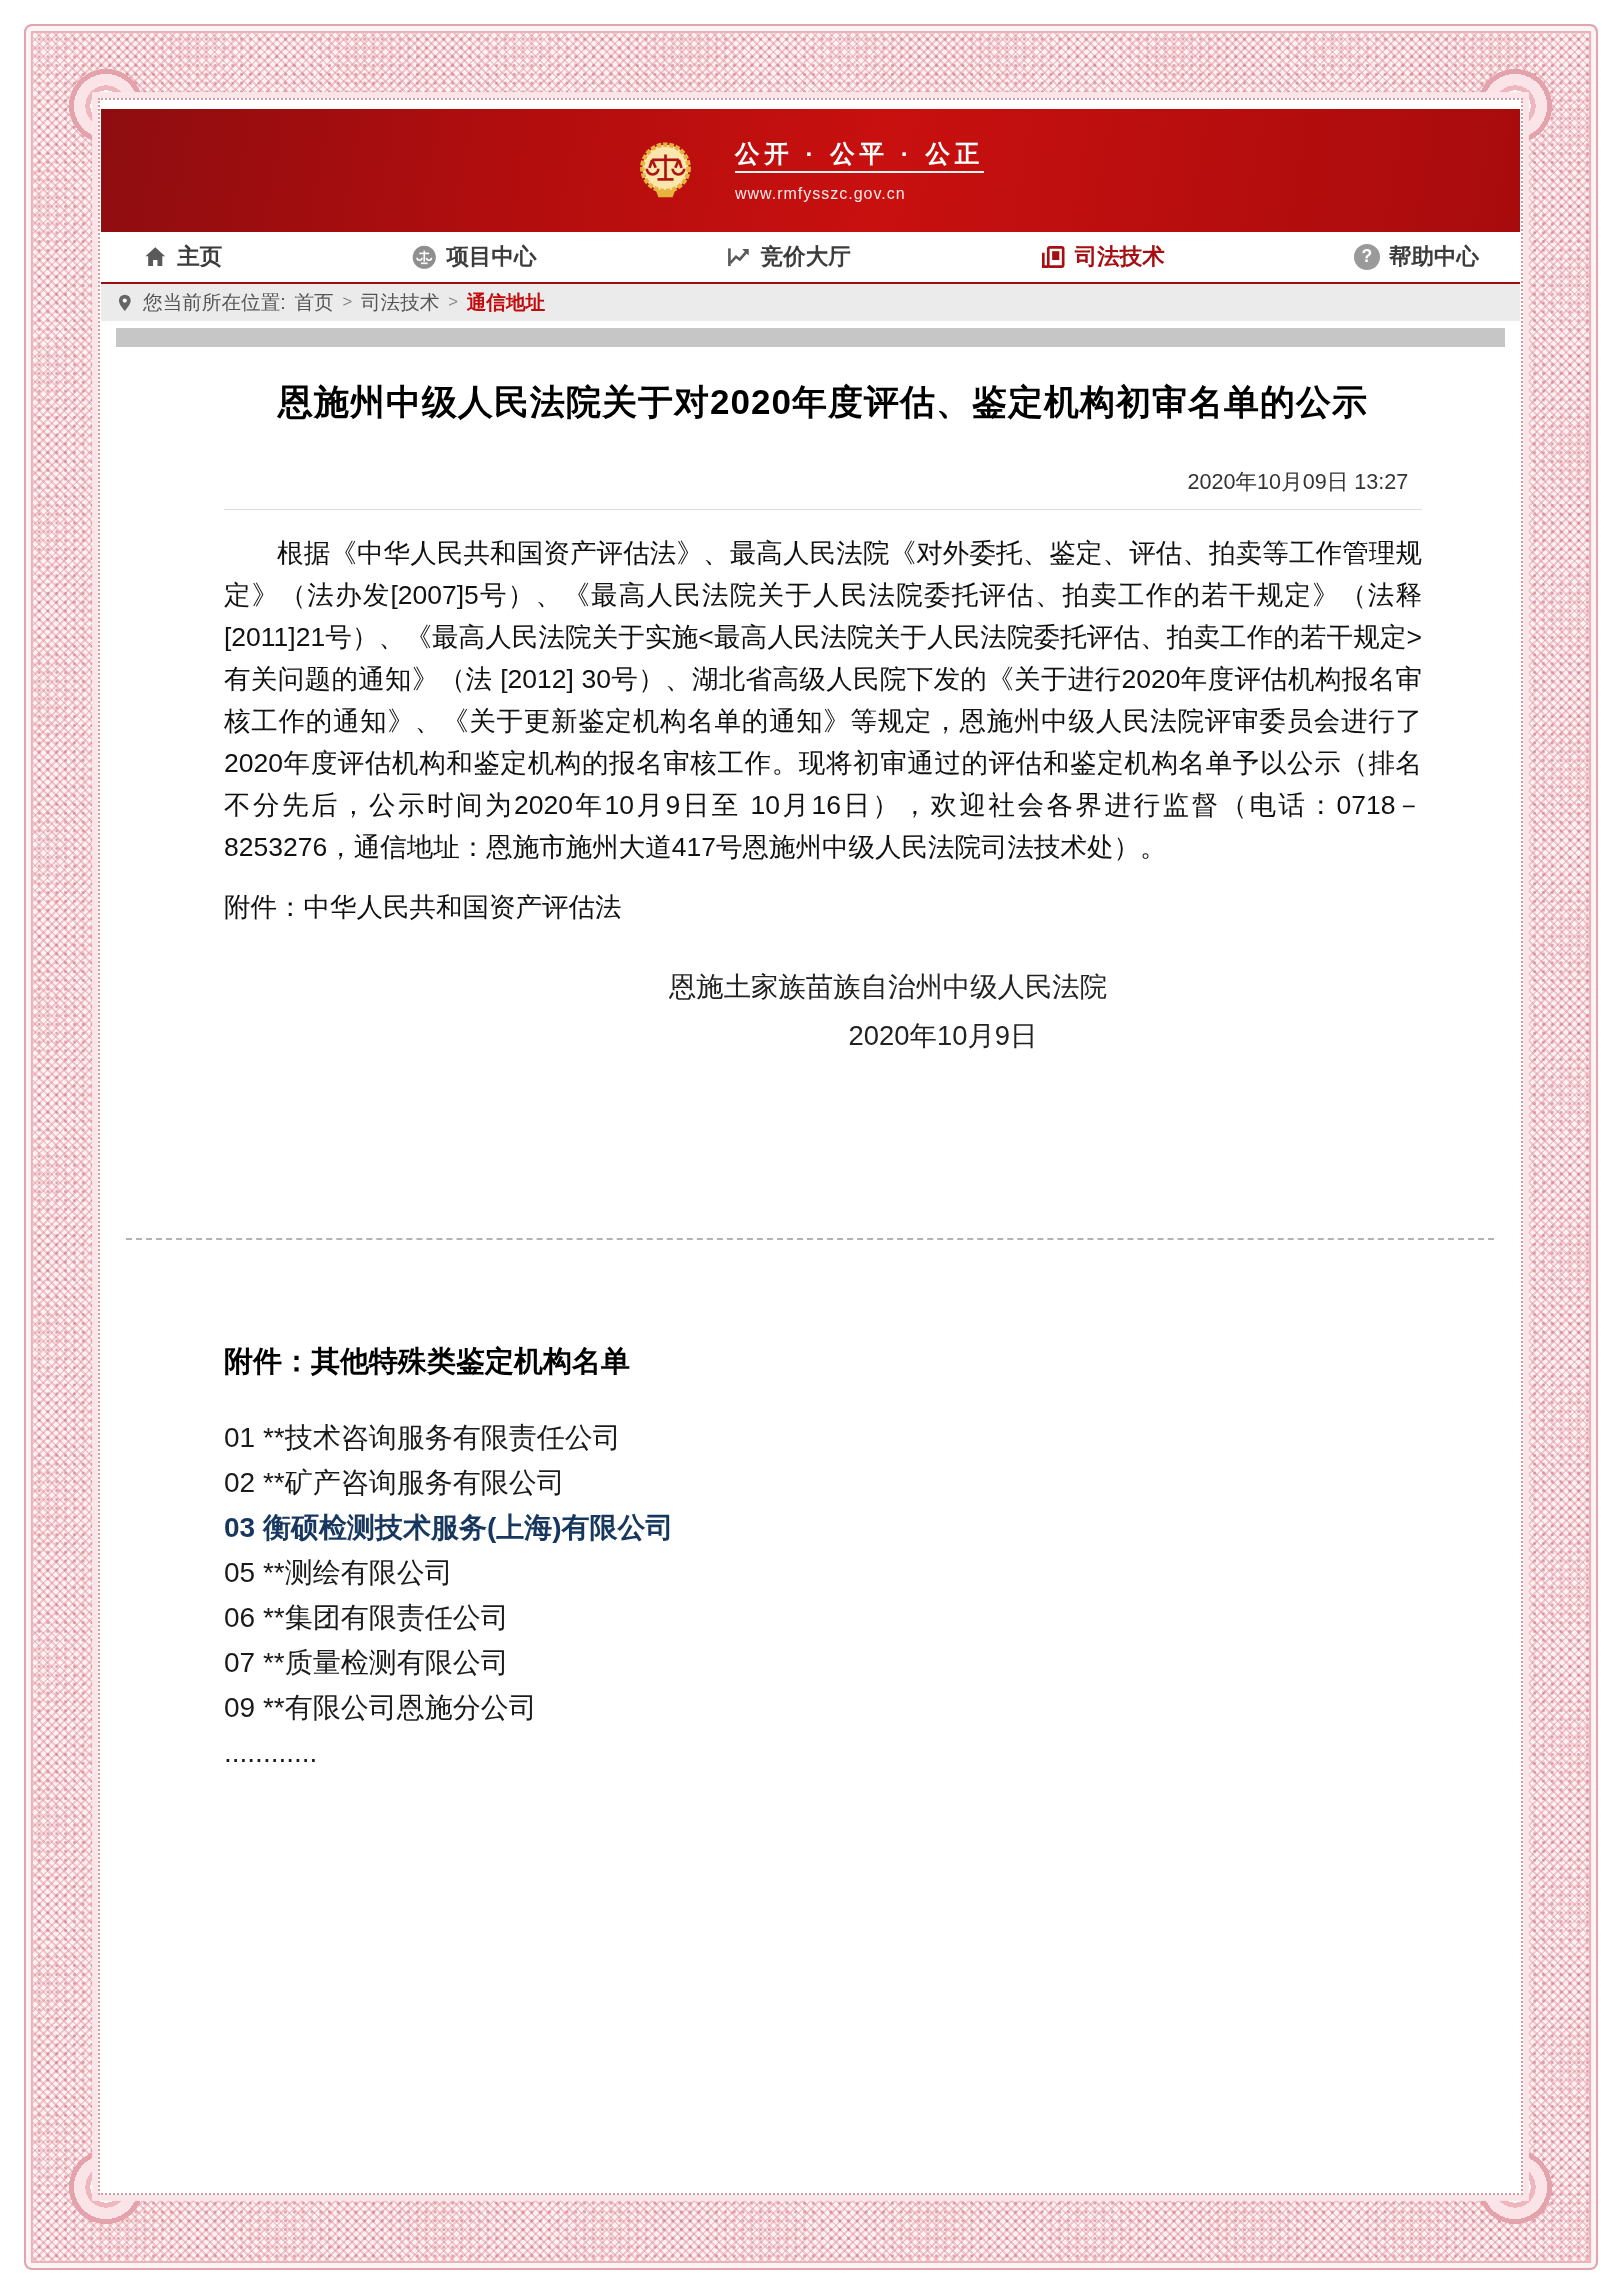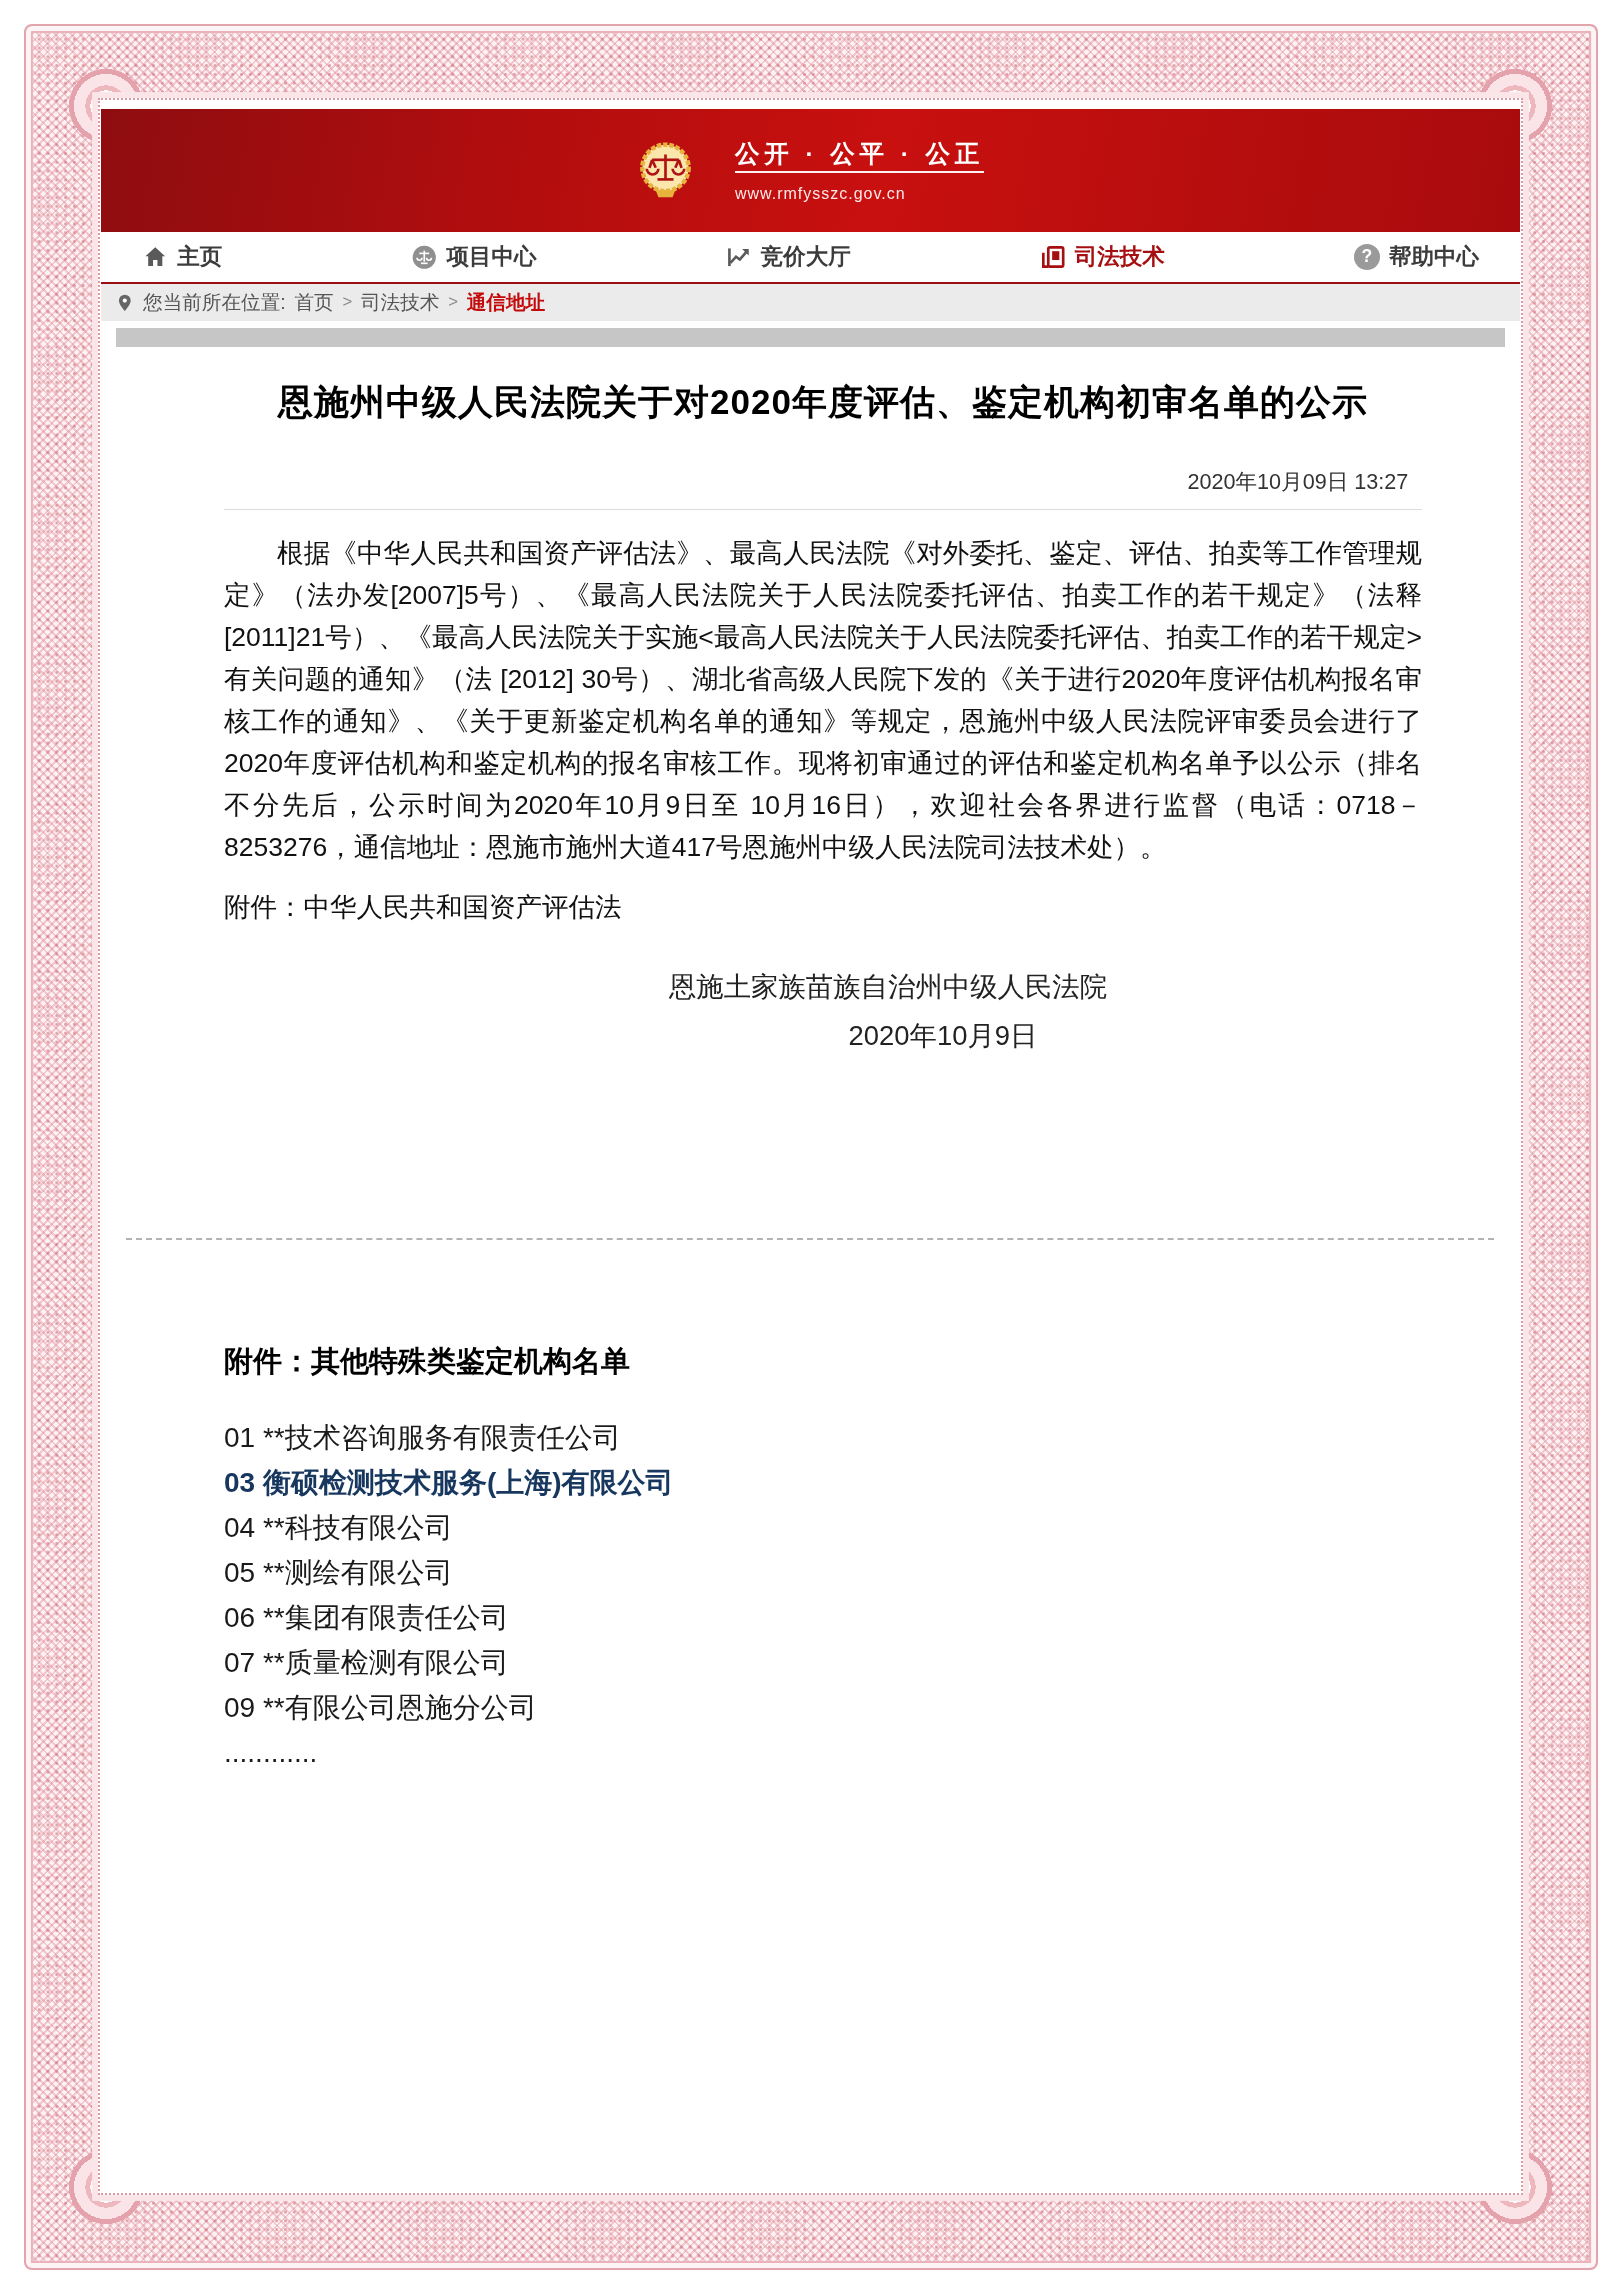--- a/index.html
+++ b/index.html
@@ -199,22 +199,22 @@
       <div class="signature">
         <div class="sig-org">恩施土家族苗族自治州中级人民法院</div>
         <div class="sig-date">2020年10月9日</div>
       </div>
 
       <div class="dashed-rule"></div>
 
       <h2 class="att-heading">附件：其他特殊类鉴定机构名单</h2>
       <ul class="att-list">
         <li>01 **技术咨询服务有限责任公司</li>
+        <li>02 **矿产咨询服务有限公司</li>
         <li class="hl">03 衡硕检测技术服务(上海)有限公司</li>
-        <li>04 **科技有限公司</li>
         <li>05 **测绘有限公司</li>
         <li>06 **集团有限责任公司</li>
         <li>07 **质量检测有限公司</li>
         <li>09 **有限公司恩施分公司</li>
         <li>............</li>
       </ul>
     </main>
 
   </div>
 </div>

